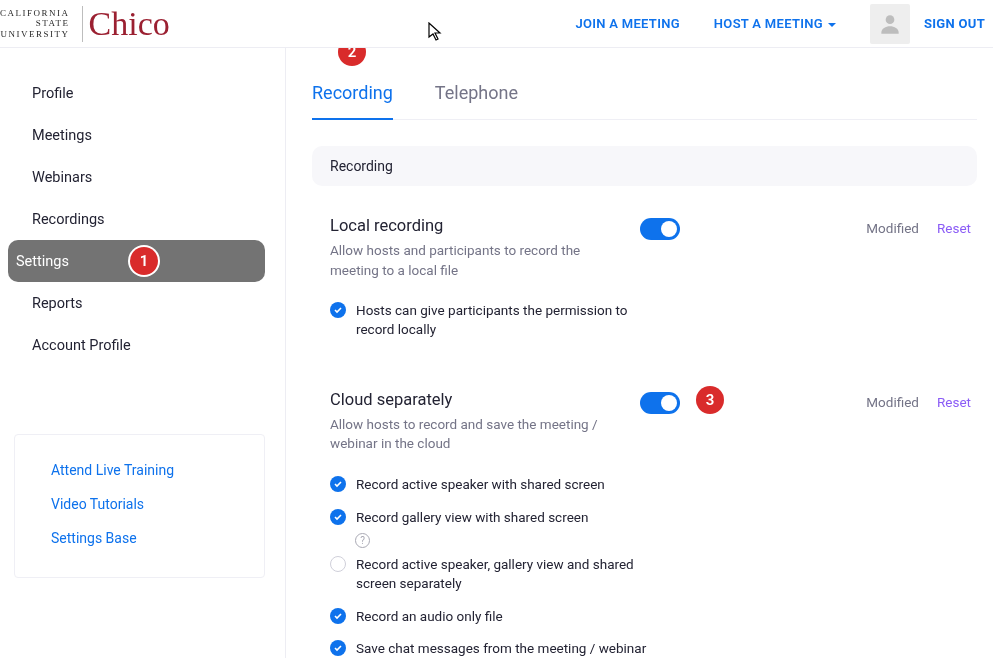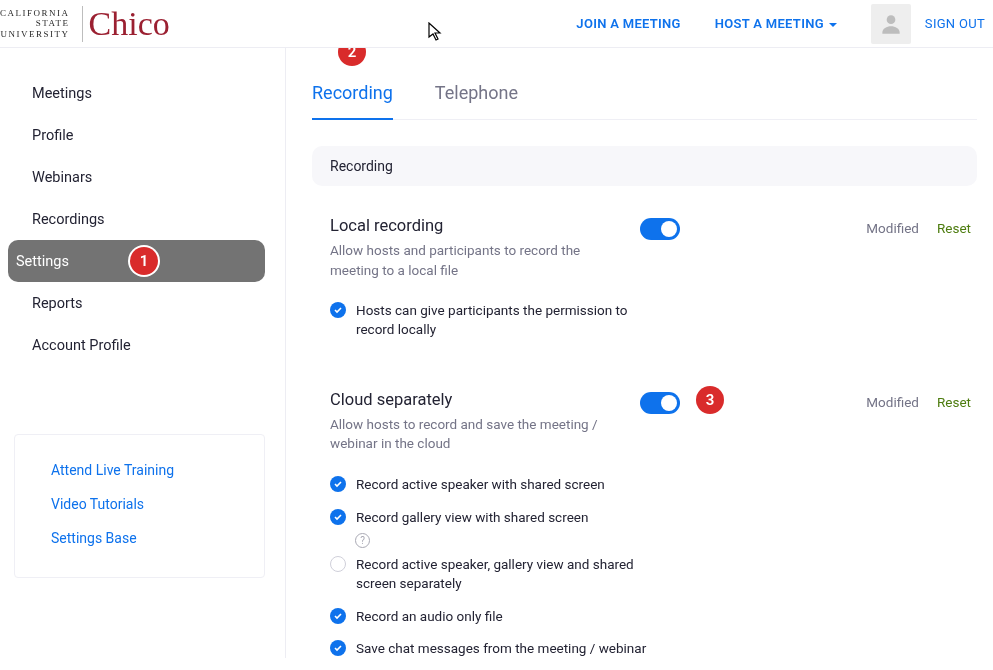--- a/index.html
+++ b/index.html
@@ -65,21 +65,21 @@
   }
   .avatar {
     width: 40px; height: 40px;
     background: #eee;
     border-radius: 2px;
     display: flex; align-items:center; justify-content:center;
     margin-right: 14px;
   }
   .avatar svg { fill:#bdbdbd; }
   .signout {
-    color:#0e72ec; font-size:13px; font-weight:400;
+    color:#0e72ec; font-size:13px; font-weight:700;
     cursor:pointer; letter-spacing:0.3px;
   }
 
   
   .body-wrap {
     display: flex;
     height: calc(670px - 60px);
   }
   .sidebar {
     width: 286px;
@@ -162,21 +162,21 @@
     align-items:flex-start;
     padding: 30px 0 14px 18px;
     position:relative;
   }
   .setting-left { width: 310px; padding-right: 16px; }
   .setting-title { font-size: 16.5px; color:#232333; margin-bottom:6px; }
   .setting-desc { font-size:13.5px; color:#747487; line-height:1.45; }
   .setting-toggle-col { width: 80px; display:flex; justify-content:flex-start; padding-top:2px; position:relative;}
   .setting-right { flex:1; display:flex; justify-content:flex-end; align-items:center; gap:18px; padding-right:6px; padding-top:4px;}
   .modified { color:#747487; font-size:13.5px; }
-  .reset { color:#4d7c0f; font-size:13.5px; cursor:pointer; }
+  .reset { color:#8b5cf6; font-size:13.5px; cursor:pointer; }
 
   .toggle {
     width: 40px; height:22px; border-radius: 11px;
     background:#0e72ec; position:relative; cursor:pointer;
   }
   .toggle::after {
     content:"";
     position:absolute;
     right:3px; top:3px;
     width:16px; height:16px;
@@ -255,24 +255,24 @@
       <path d="M4 20c0-4 4-6 8-6s8 2 8 6v1H4z"></path>
     </svg>
   </div>
   <a class="signout">SIGN OUT</a>
 </div>
 
 <div class="body-wrap">
 
   <div class="sidebar">
     <div class="nav-item">
+      <span>Profile</span>
+    </div>
+    <div class="nav-item">
       <span>Meetings</span>
-    </div>
-    <div class="nav-item">
-      <span>Profile</span>
     </div>
     <div class="nav-item">
       <span>Webinars</span>
     </div>
     <div class="nav-item">
       <span>Recordings</span>
     </div>
     <div class="nav-item active" style="position:relative;">
       <span>Settings</span>
       <span class="bubble" style="left:122px; top:7px;">1</span>

